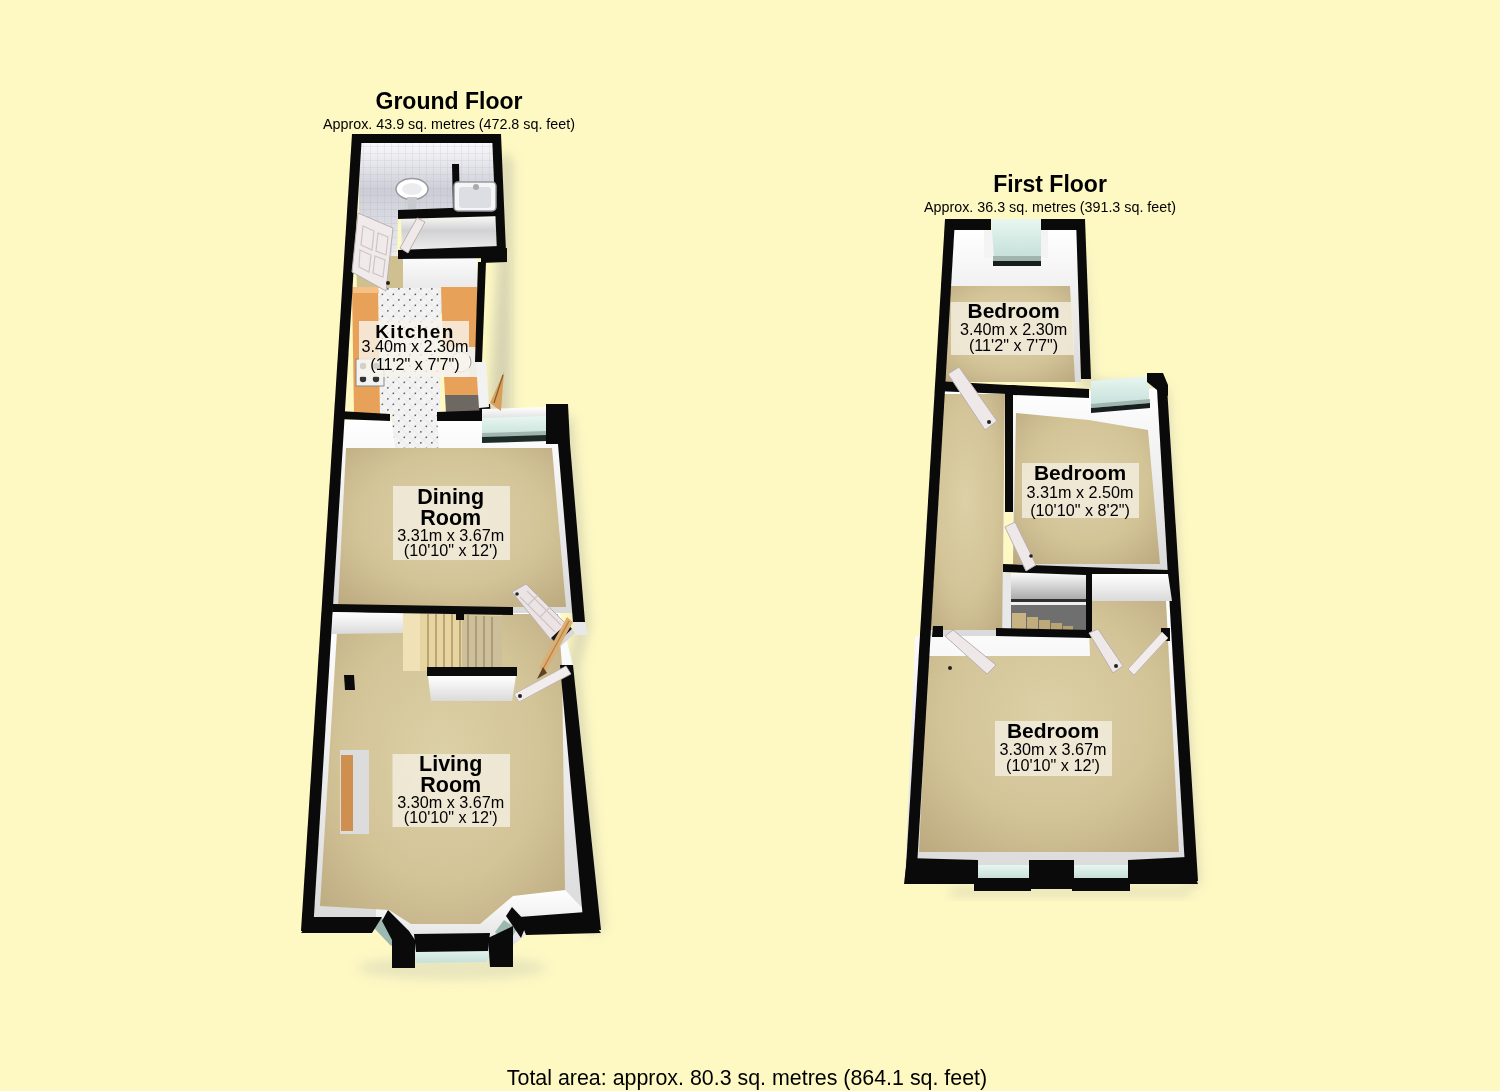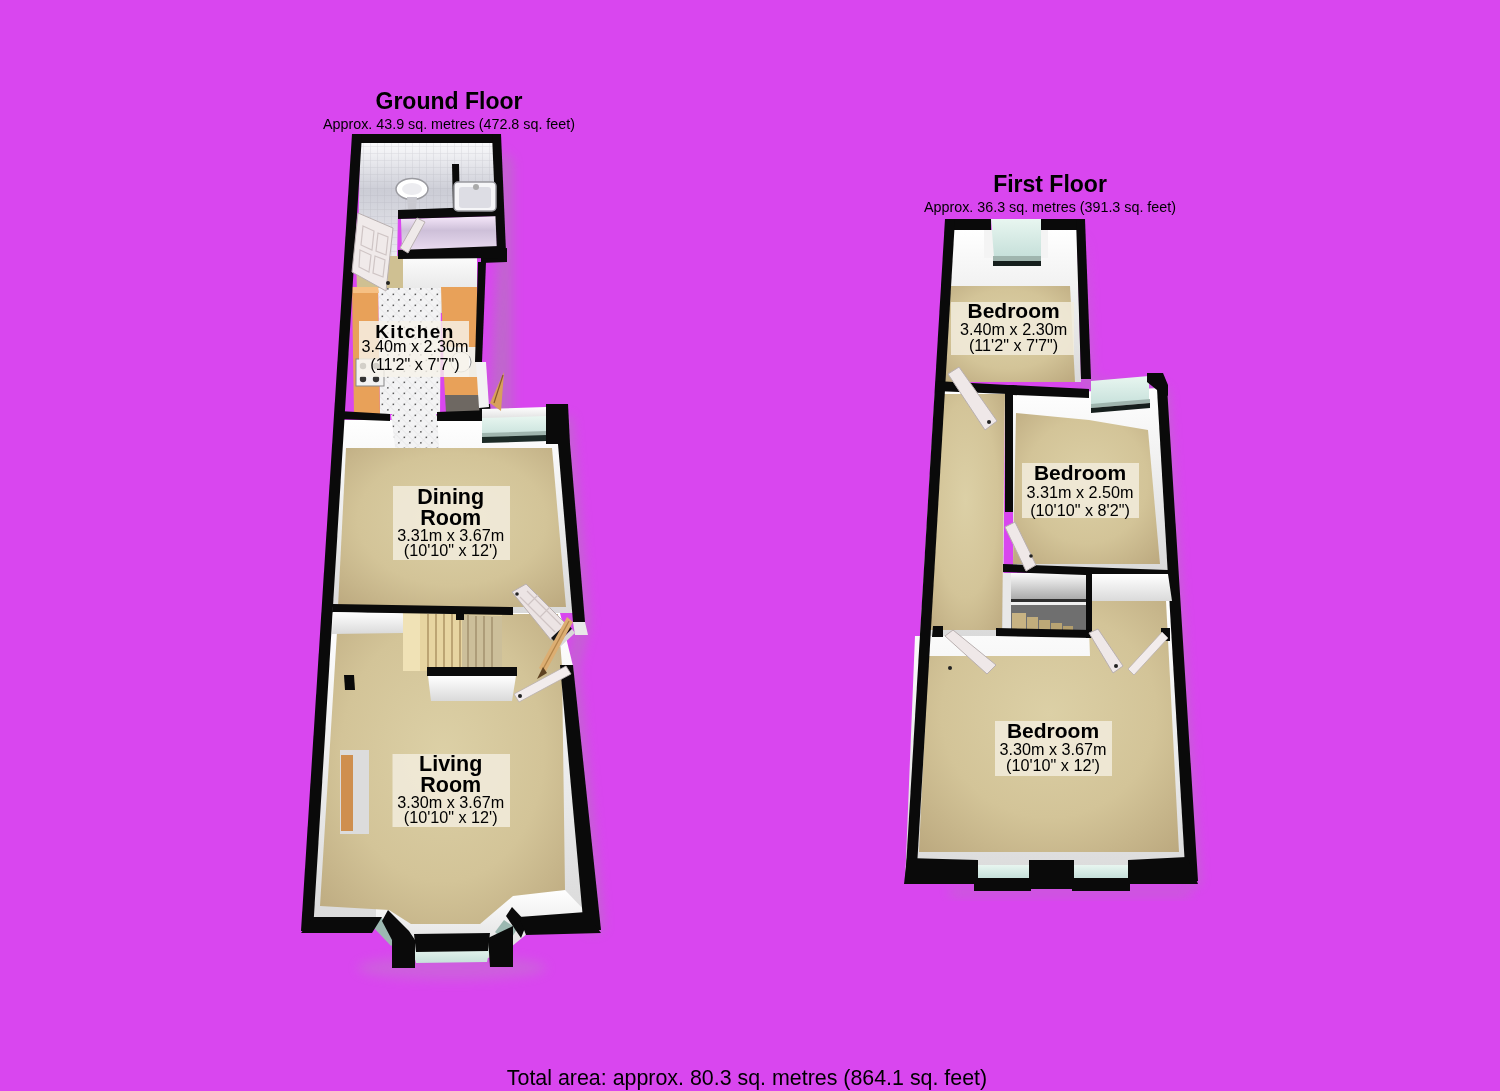--- a/index.html
+++ b/index.html
@@ -1,16 +1,16 @@
 <!DOCTYPE html>
 <html><head>
 <meta charset="utf-8">
 <style>
 html,body{margin:0;padding:0;background:#ffffff;}
-#page{position:relative;will-change:transform;width:1500px;height:1091px;background:#d946ef;overflow:hidden;
+#page{position:relative;will-change:transform;width:1500px;height:1091px;background:#fef9c3;overflow:hidden;
   font-family:"Liberation Sans", sans-serif;}
 svg{position:absolute;left:0;top:0;}
 </style>
 </head>
 <body>
 <div id="page">
 <svg width="1500" height="1091" viewBox="0 0 1500 1091">
 <defs>
   <radialGradient id="tan" cx="50%" cy="45%" r="75%">
     <stop offset="0%" stop-color="#dcd0a6"></stop>

